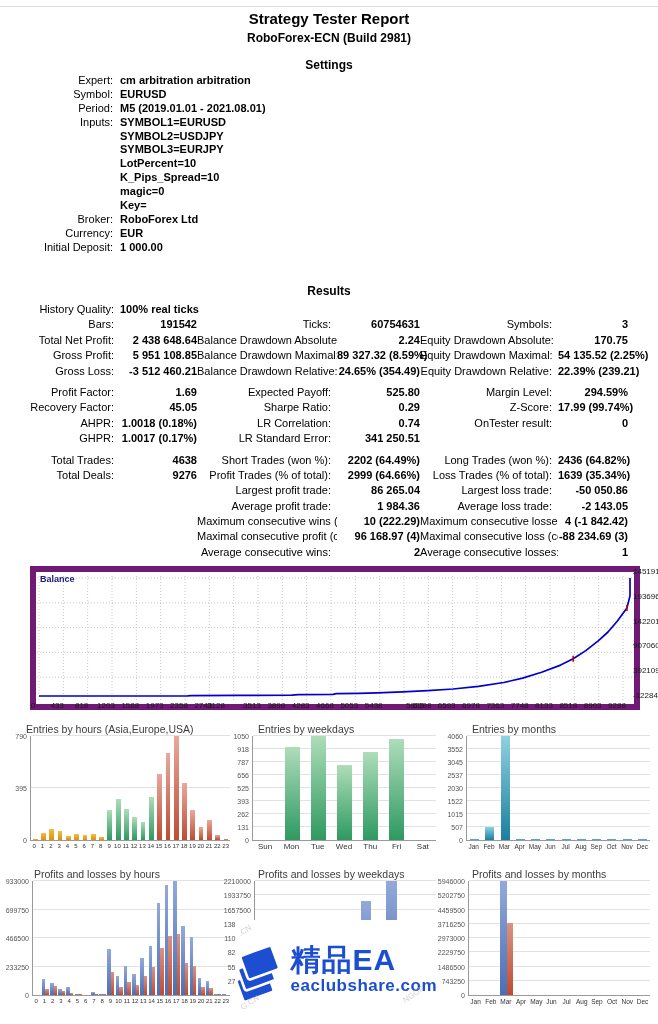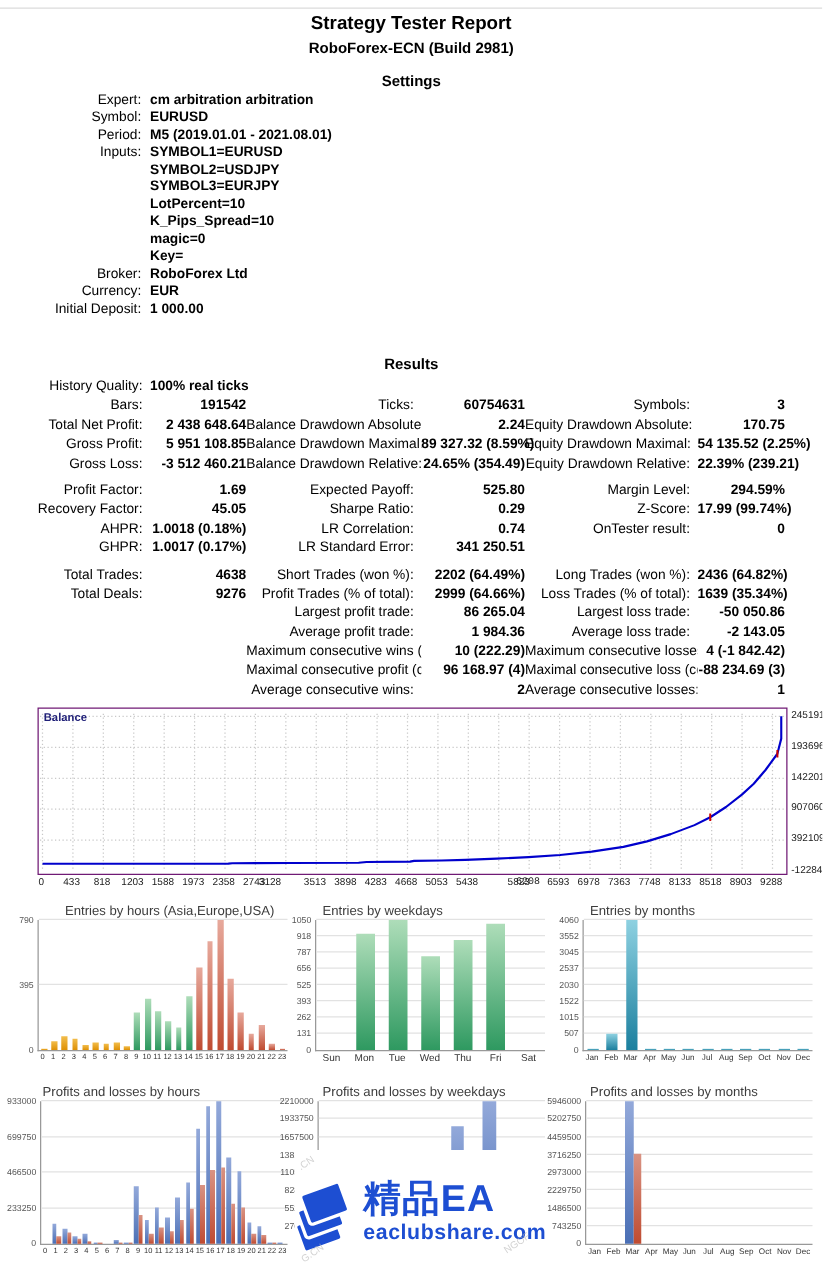--- a/index.html
+++ b/index.html
@@ -13,21 +13,21 @@
   #results-head{top:284px;}
   #settings-table{position:absolute;top:74px;left:0;font-size:11px;}
   .s-row{display:flex;height:13.9px;line-height:13.9px;}
   .s-lbl{width:113px;padding-right:7px;text-align:right;white-space:pre;}
   .s-val{font-weight:bold;white-space:pre;}
   #results-table{position:absolute;top:302px;left:0;font-size:11px;}
   .r-group + .r-group{margin-top:6px;}
   .r-row{display:grid;grid-template-columns:120px 77px 140px 83px 138px 70px;height:15.4px;line-height:15.4px;}
   .r-lbl{text-align:right;padding-right:6px;white-space:pre;overflow:hidden;}
   .r-val{text-align:right;font-weight:bold;white-space:pre;}
-  #balance-box{position:absolute;left:30px;top:566px;width:598px;height:132px;border:1px solid #701a75;background:#fff;text-align:right;}
+  #balance-box{position:absolute;left:30px;top:566px;width:598px;height:132px;border:6px solid #701a75;background:#fff;text-align:right;}
   #balance-label{position:absolute;left:4px;top:2px;font-size:9px;font-weight:bold;color:#202078;}
   .b-ylab{position:absolute;font-size:8px;color:#1a1a1a;left:633px;}
   .b-xlab{position:absolute;font-size:8px;color:#1a1a1a;top:701px;width:26px;text-align:center;}
   .chart{position:absolute;}
   .c-title{height:13px;font-size:10.5px;color:#3c3c3c;line-height:13px;white-space:nowrap;}
   .c-body{display:flex;}
   .ycol{position:relative;flex:none;}
   .ytick{position:absolute;right:3px;font-size:7px;color:#555;white-space:nowrap;}
   .plot{position:relative;flex:1;border-left:1px solid #999;border-bottom:1px solid #999;background:#fff;}
   .gline{position:absolute;left:0;right:0;height:1px;background:#e2e2e2;}
@@ -311,21 +311,21 @@
       <span class="b-xlab" style="left: 482.333px;">7363</span>
       <span class="b-xlab" style="left: 506.667px;">7748</span>
       <span class="b-xlab" style="left: 531px;">8133</span>
       <span class="b-xlab" style="left: 555.333px;">8518</span>
       <span class="b-xlab" style="left: 579.667px;">8903</span>
       <span class="b-xlab" style="left: 604px;">9288</span>
     </div>
 
   <div id="small-charts">
       <div class="chart" style="left: 0px; top: 723px; width: 230px;">
-        <div class="c-title" style="padding-left: 52px;">Entries by hours (Asia,Europe,USA)</div>
+        <div class="c-title" style="padding-left: 26px;">Entries by hours (Asia,Europe,USA)</div>
         <div class="c-body">
           <div class="ycol" style="width: 30px; height: 104px;">
             <span class="ytick" style="bottom: 100px;">790</span>
             <span class="ytick" style="bottom: 48px;">395</span>
             <span class="ytick" style="bottom: -4px;">0</span>
           </div>
           <div class="plot" style="height: 104px;">
             <div class="gline" style="bottom: 104px;"></div>
             <div class="gline" style="bottom: 52px;"></div>
             <div class="bars">

